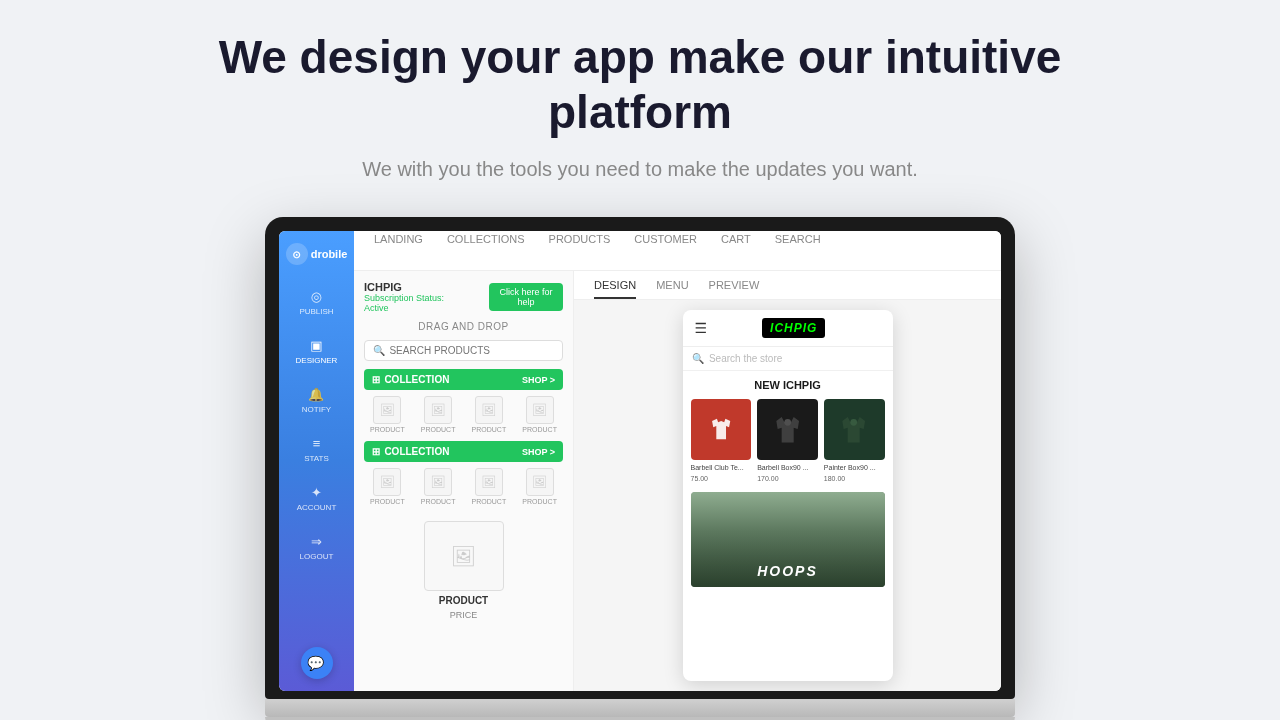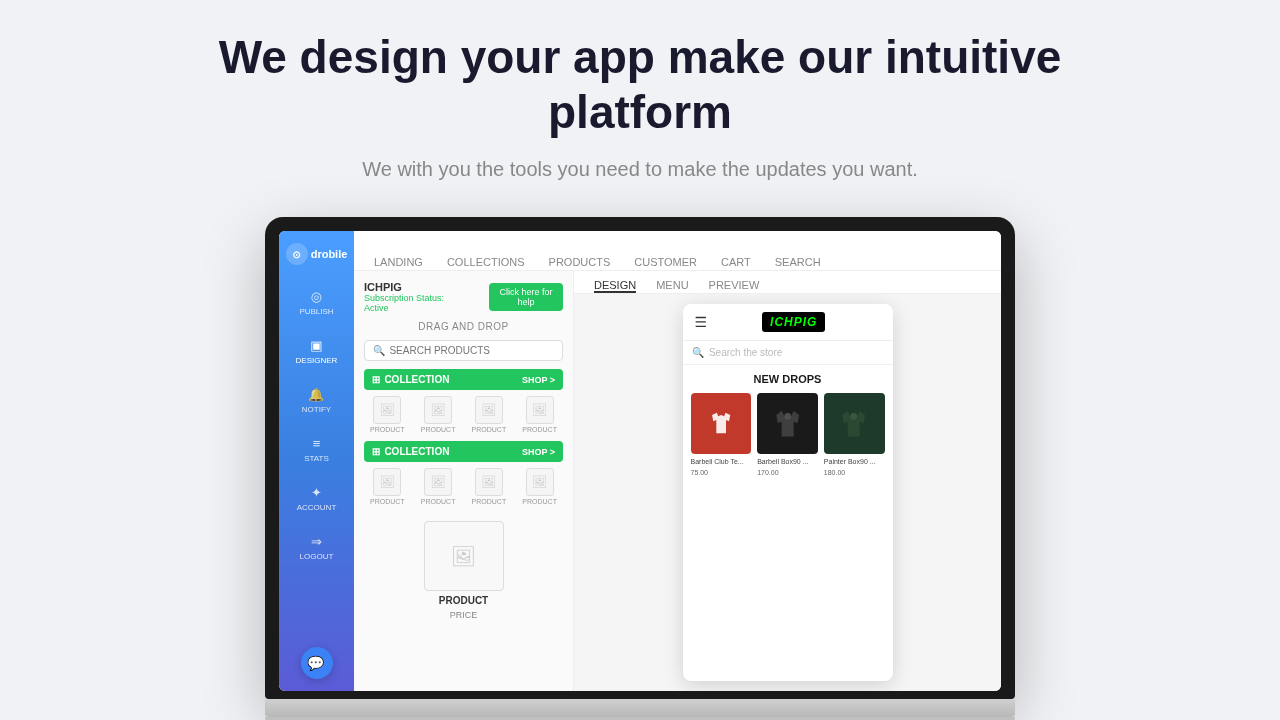--- a/index.html
+++ b/index.html
@@ -146,21 +146,21 @@
     .main-content {
       flex: 1;
       display: flex;
       flex-direction: column;
       overflow: hidden;
     }
 
     
     .top-nav {
       display: flex;
-      align-items: flex-end;
+      align-items: flex-start;
       padding: 0 20px;
       height: 40px;
       border-bottom: 1px solid #eee;
       background: #fff;
       flex-shrink: 0;
     }
 
     .top-nav-items {
       display: flex;
       gap: 24px;
@@ -372,21 +372,21 @@
       display: flex;
       gap: 20px;
       padding: 8px 20px 0;
       border-bottom: 1px solid #eee;
       background: #fff;
     }
 
     .preview-tab {
       font-size: 11px;
       color: #888;
-      padding-bottom: 0;
+      padding-bottom: 6px;
       cursor: pointer;
       border-bottom: 2px solid transparent;
     }
 
     .preview-tab.active {
       color: #333;
       border-bottom: 2px solid #333;
     }
 
     
@@ -711,21 +711,21 @@
                     <span class="mobile-store-logo">ICHPIG</span>
                     <span></span>
                   </div>
 
                   <div class="mobile-search-bar">
                     <span class="mobile-search-icon">🔍</span>
                     <span class="mobile-search-text">Search the store</span>
                   </div>
 
                   <div class="mobile-content">
-                    <div class="new-drops-title">NEW DROPS</div>
+                    <div class="new-drops-title">NEW ICHPIG</div>
 
                     <div class="products-row">
 
                       <div class="product-card">
                         <div class="product-card-img red-tshirt">
                           <svg class="tshirt-svg" viewBox="0 0 50 50" fill="white" opacity="0.9">
                             <path d="M10,10 L18,6 L20,12 L25,10 L30,12 L32,6 L40,10 L38,20 L33,18 L33,40 L17,40 L17,18 L12,20 Z"></path>
                           </svg>
                         </div>
                         <span class="product-card-name">Barbell Club Te...</span>
@@ -749,20 +749,28 @@
                             <path d="M8,12 L16,6 L20,14 C22,10 28,10 30,14 L34,6 L42,12 L40,24 L34,22 L34,44 L16,44 L16,22 L10,24 Z"></path>
                             <ellipse cx="25" cy="14" rx="5" ry="5" fill="#3a5e42"></ellipse>
                           </svg>
                         </div>
                         <span class="product-card-name">Painter Box90 ...</span>
                         <span class="product-card-price">180.00</span>
                       </div>
 
                     </div>
 
+                    <div class="banner-image">
+                      <div class="banner-person">
+
+                        <div style="position:absolute;top:0;left:0;right:0;bottom:0;background:linear-gradient(180deg,#8fad90 0%,#5e7a60 40%,#3d5c40 100%);"></div>
+                        <div style="position:absolute;bottom:0;left:0;right:0;height:60%;background:linear-gradient(180deg,transparent,rgba(0,0,0,0.3))"></div>
+                        <span class="banner-text" style="position:relative;z-index:2;">HOOPS</span>
+                      </div>
+                    </div>
 
                   </div>
                 </div>
               </div>
             </div>
 
           </div>
         </div>
       </div>
     </div>

